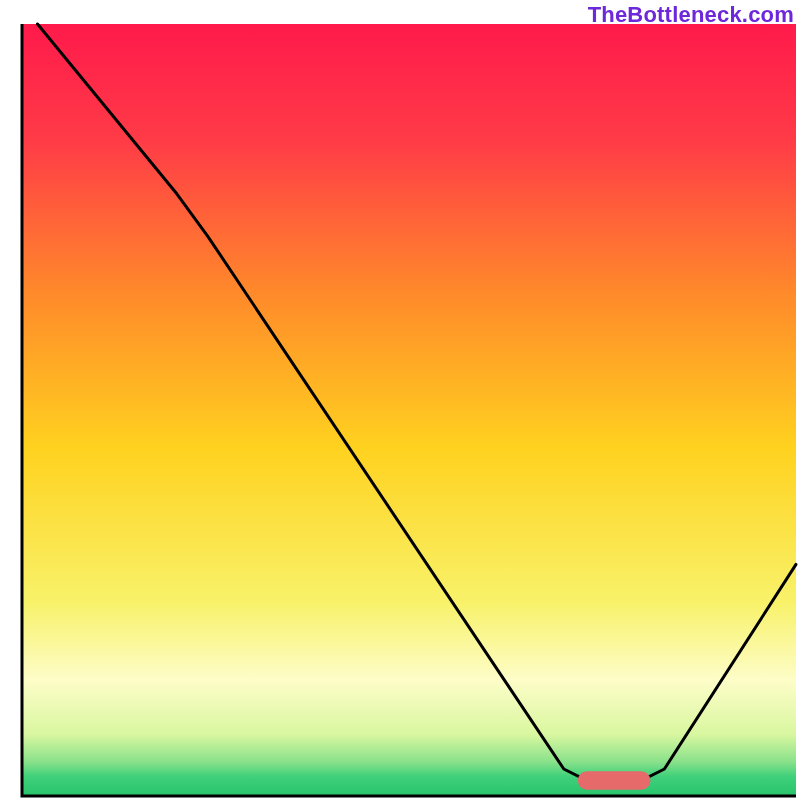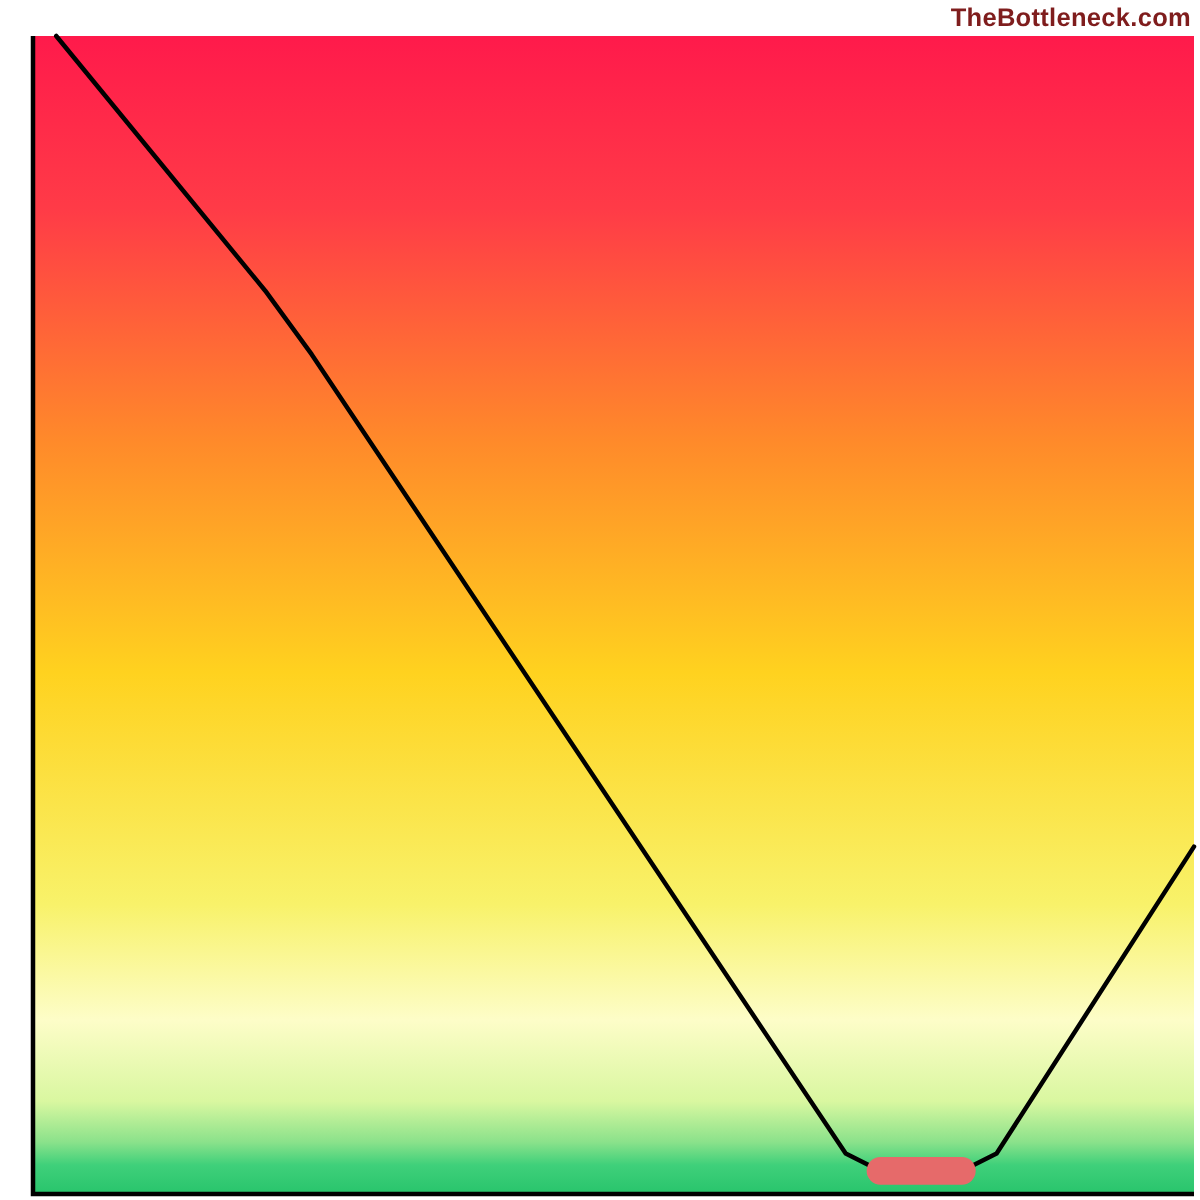--- a/index.html
+++ b/index.html
@@ -12,23 +12,23 @@
   }
   .container {
     position: relative;
     width: 800px;
     height: 800px;
   }
   .watermark {
     position: absolute;
     top: 2px;
     right: 6px;
-    font-size: 17px;
+    font-size: 22px;
     font-weight: bold;
-    color: #7f1d1d;
+    color: #6d28d9;
     letter-spacing: 0.2px;
   }
   svg {
     display: block;
   }
 </style>
 </head>
 <body>
 
 <div class="container">

